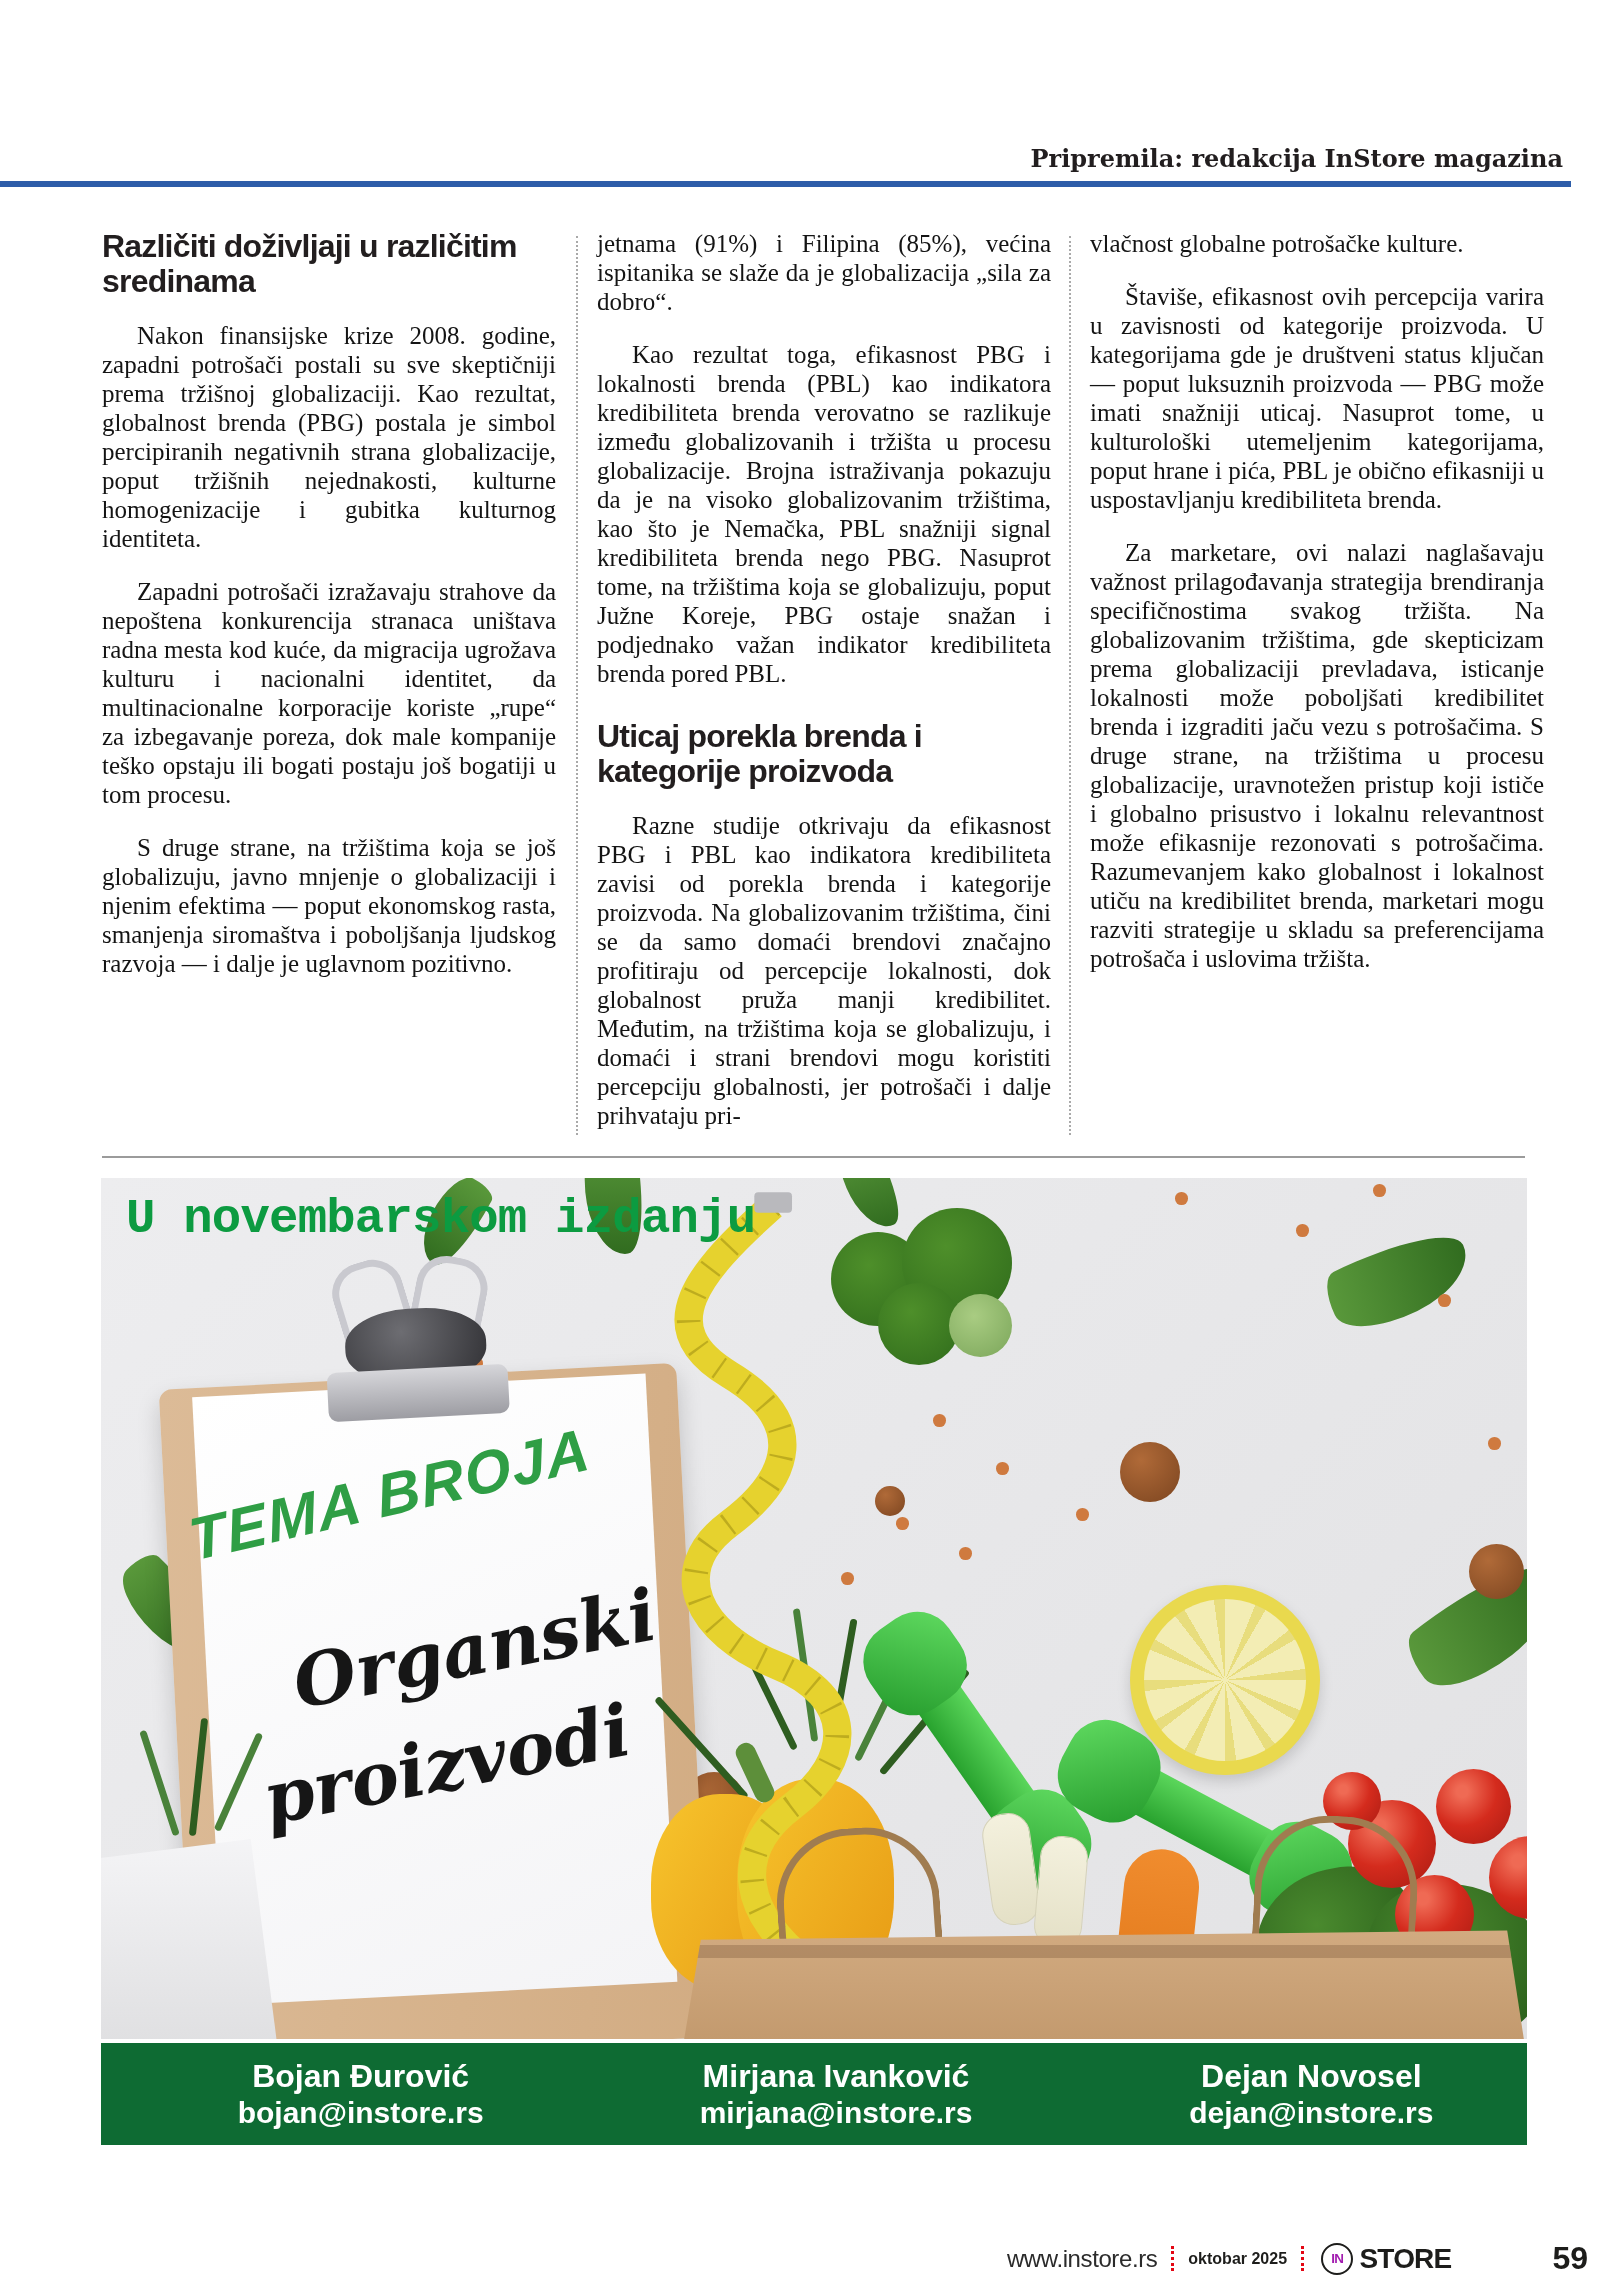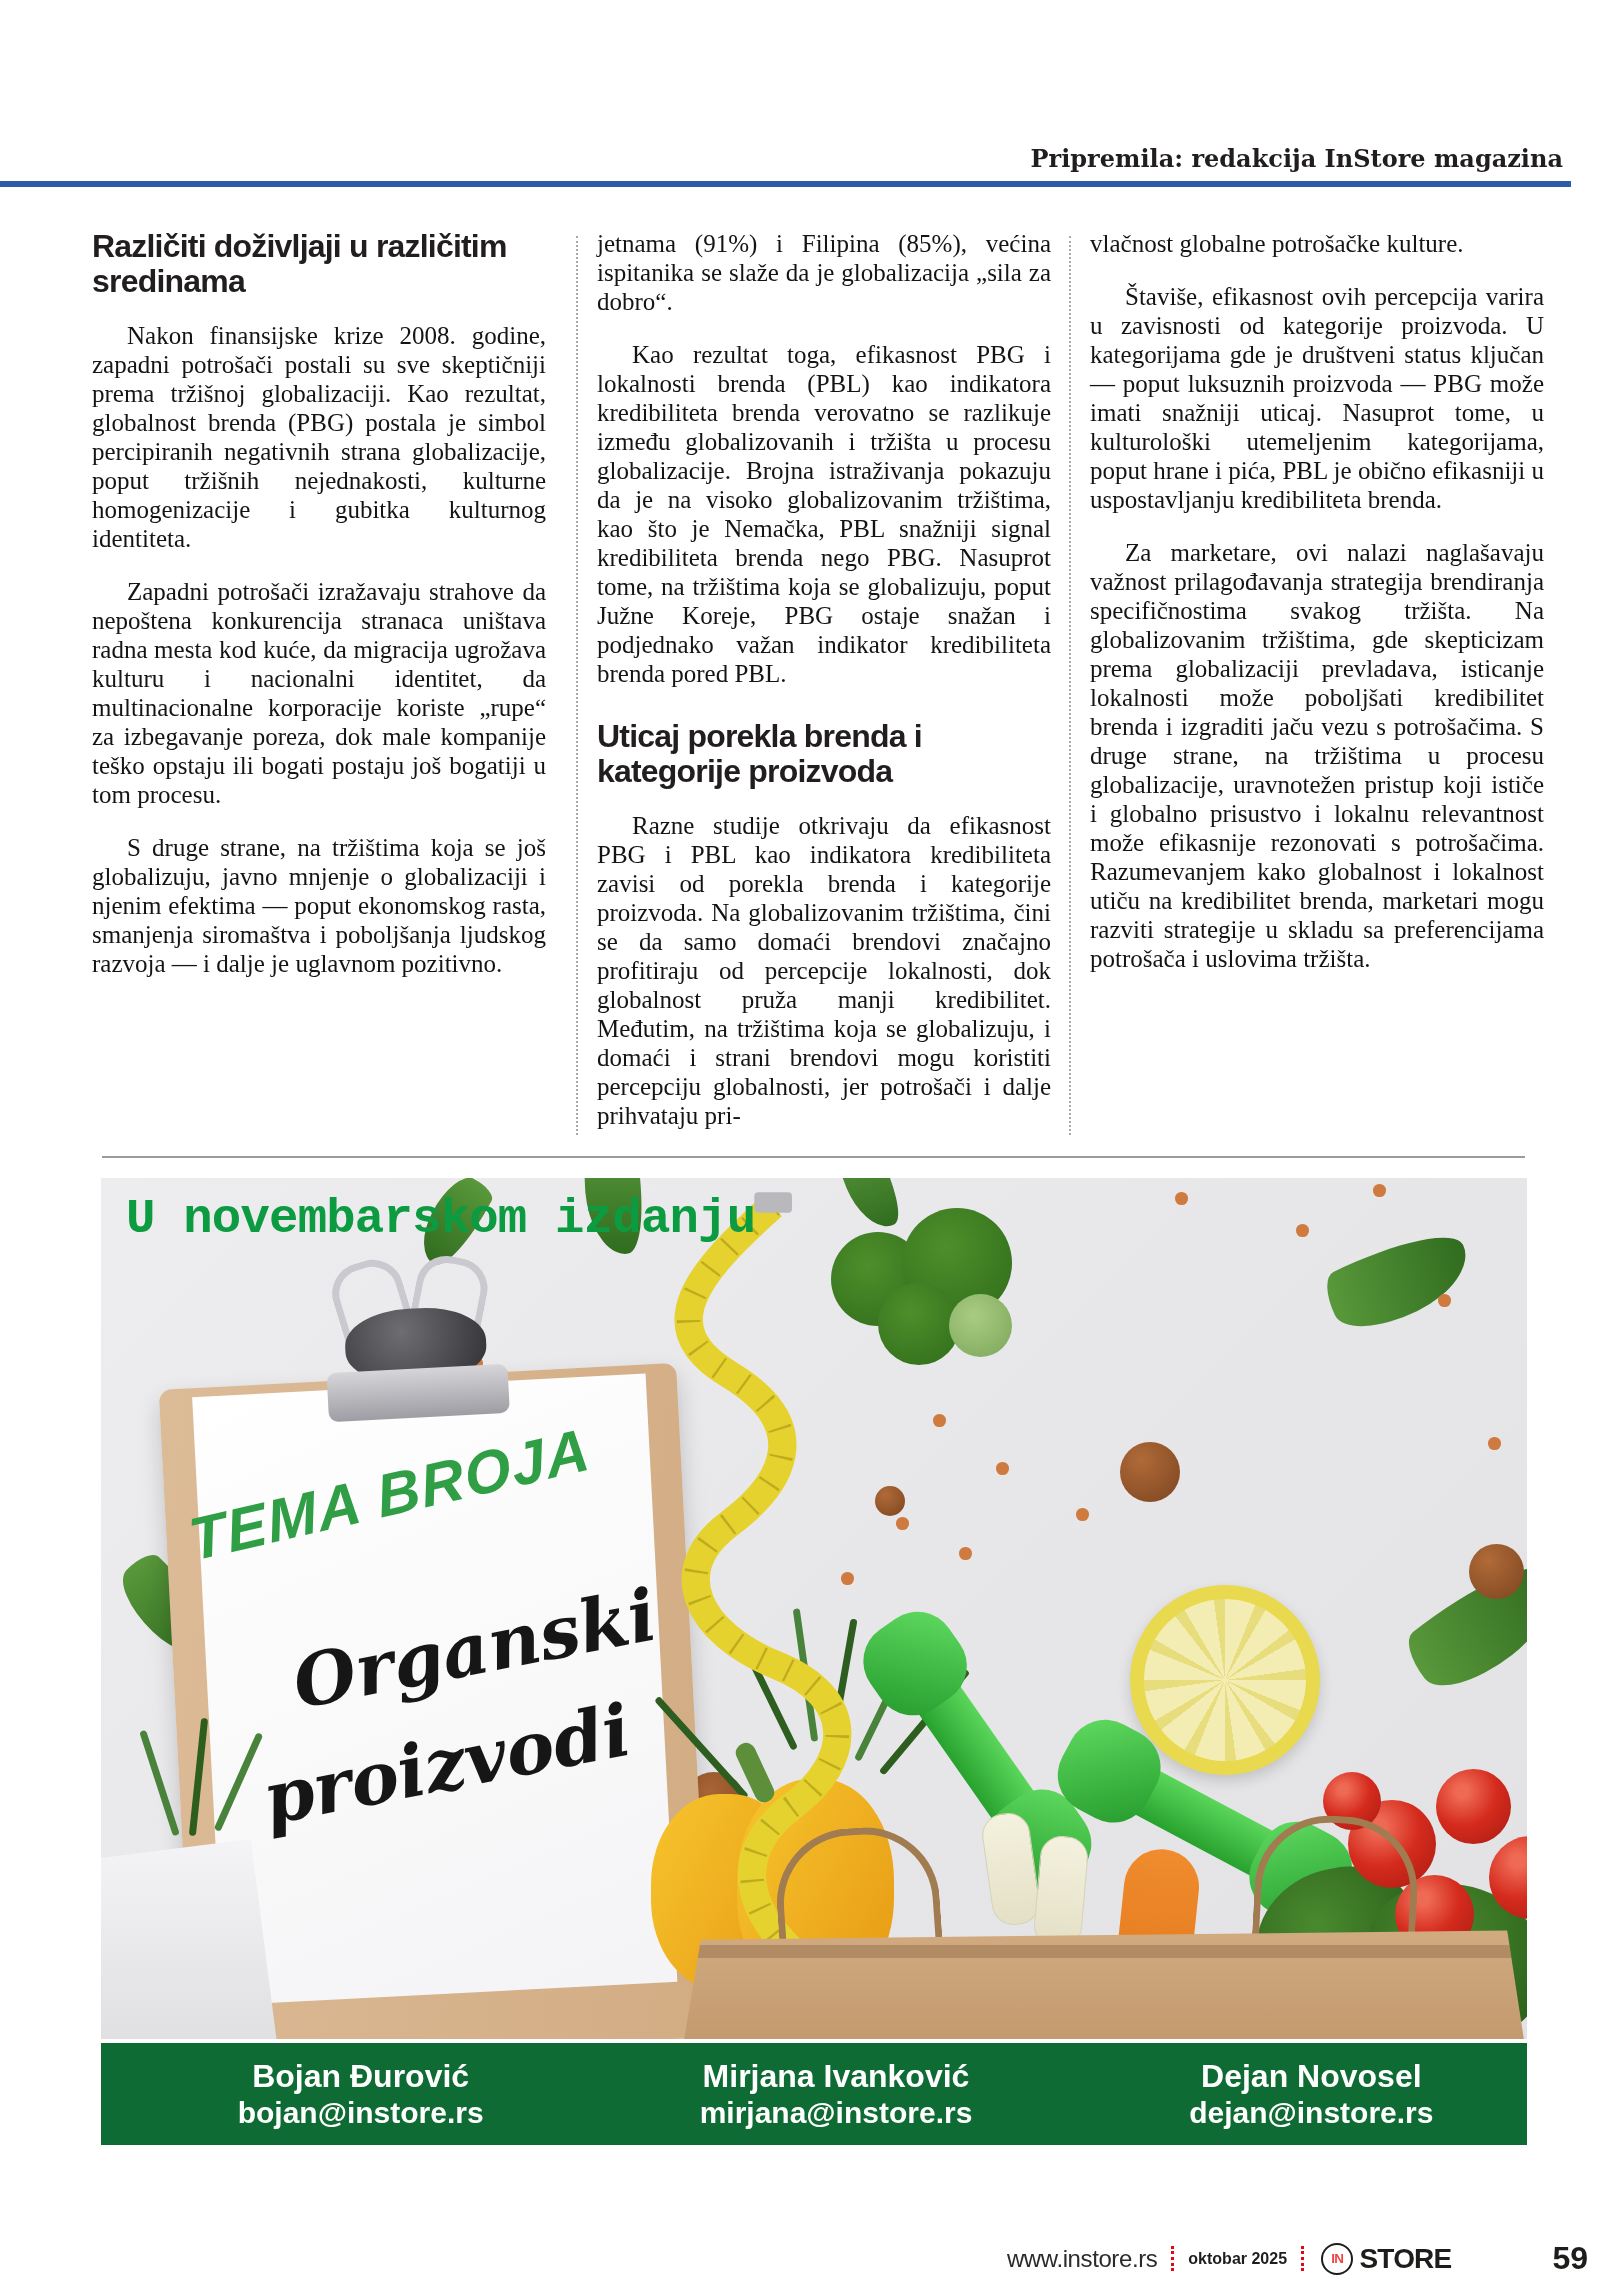--- a/index.html
+++ b/index.html
@@ -7,21 +7,21 @@
        font-family:"Liberation Serif", serif;color:#1c1c1c;overflow:hidden;}
 
   
   .credit{position:absolute;top:144px;right:60px;
           font-family:"DejaVu Serif", serif;font-weight:bold;font-size:24px;color:#221e1f;}
   .blue-rule{position:absolute;top:181px;left:0;width:1571px;height:5.5px;background:#2d5da9;}
 
   
   .col{position:absolute;top:229px;width:454px;text-align:justify;
        font-size:25px;line-height:29px;color:#141414;}
-  .col-1{left:92px;}
+  .col-1{left:102px;}
   .col-2{left:597px;}
   .col-3{left:1090px;}
   .col p{margin:0 0 24px 0;text-indent:35px;}
   .col p.cont{text-indent:0;}
   .col h2{font-family:"Liberation Sans", sans-serif;font-weight:700;
           font-size:32px;line-height:35px;letter-spacing:-0.8px;color:#221e1f;
           margin:0 0 22px 0;text-align:left;}
   .col h2.inner{margin-top:31px;}
   .divider{position:absolute;top:236px;height:899px;border-left:2.4px dotted #a9a9a9;width:0;}
   .divider-1{left:576px;}
@@ -124,21 +124,21 @@
 
   
   .footer{position:absolute;top:2240px;right:35px;display:flex;align-items:center;
        font-family:"Liberation Sans", sans-serif;color:#2b2b2b;}
   .footer .site{font-size:24px;letter-spacing:-0.4px;}
   .footer .sep{height:25px;border-left:3.1px dotted #e30613;margin:0 14px;}
   .footer .issue{font-weight:700;font-size:16px;color:#1d1d1b;}
   .logo{display:flex;align-items:center;margin-left:3.1px;}
   .logo .circle{width:28px;height:28px;border:2.4px solid #1d1d1b;border-radius:50%;
        display:inline-flex;align-items:center;justify-content:center;
-       font-weight:700;font-size:13.4px;color:#ef4444;letter-spacing:-0.8px;}
+       font-weight:700;font-size:13.4px;color:#a21caf;letter-spacing:-0.8px;}
   .logo .store{font-weight:700;font-size:28px;color:#1d1d1b;margin-left:6.3px;letter-spacing:-0.8px;}
   .pagenum{font-weight:700;font-size:32px;color:#1d1d1b;margin-left:101px;}
 </style>
 </head>
 <body>
 
 <div class="credit">Pripremila: redakcija InStore magazina</div>
 <div class="blue-rule"></div>
 
 <div class="col col-1">

